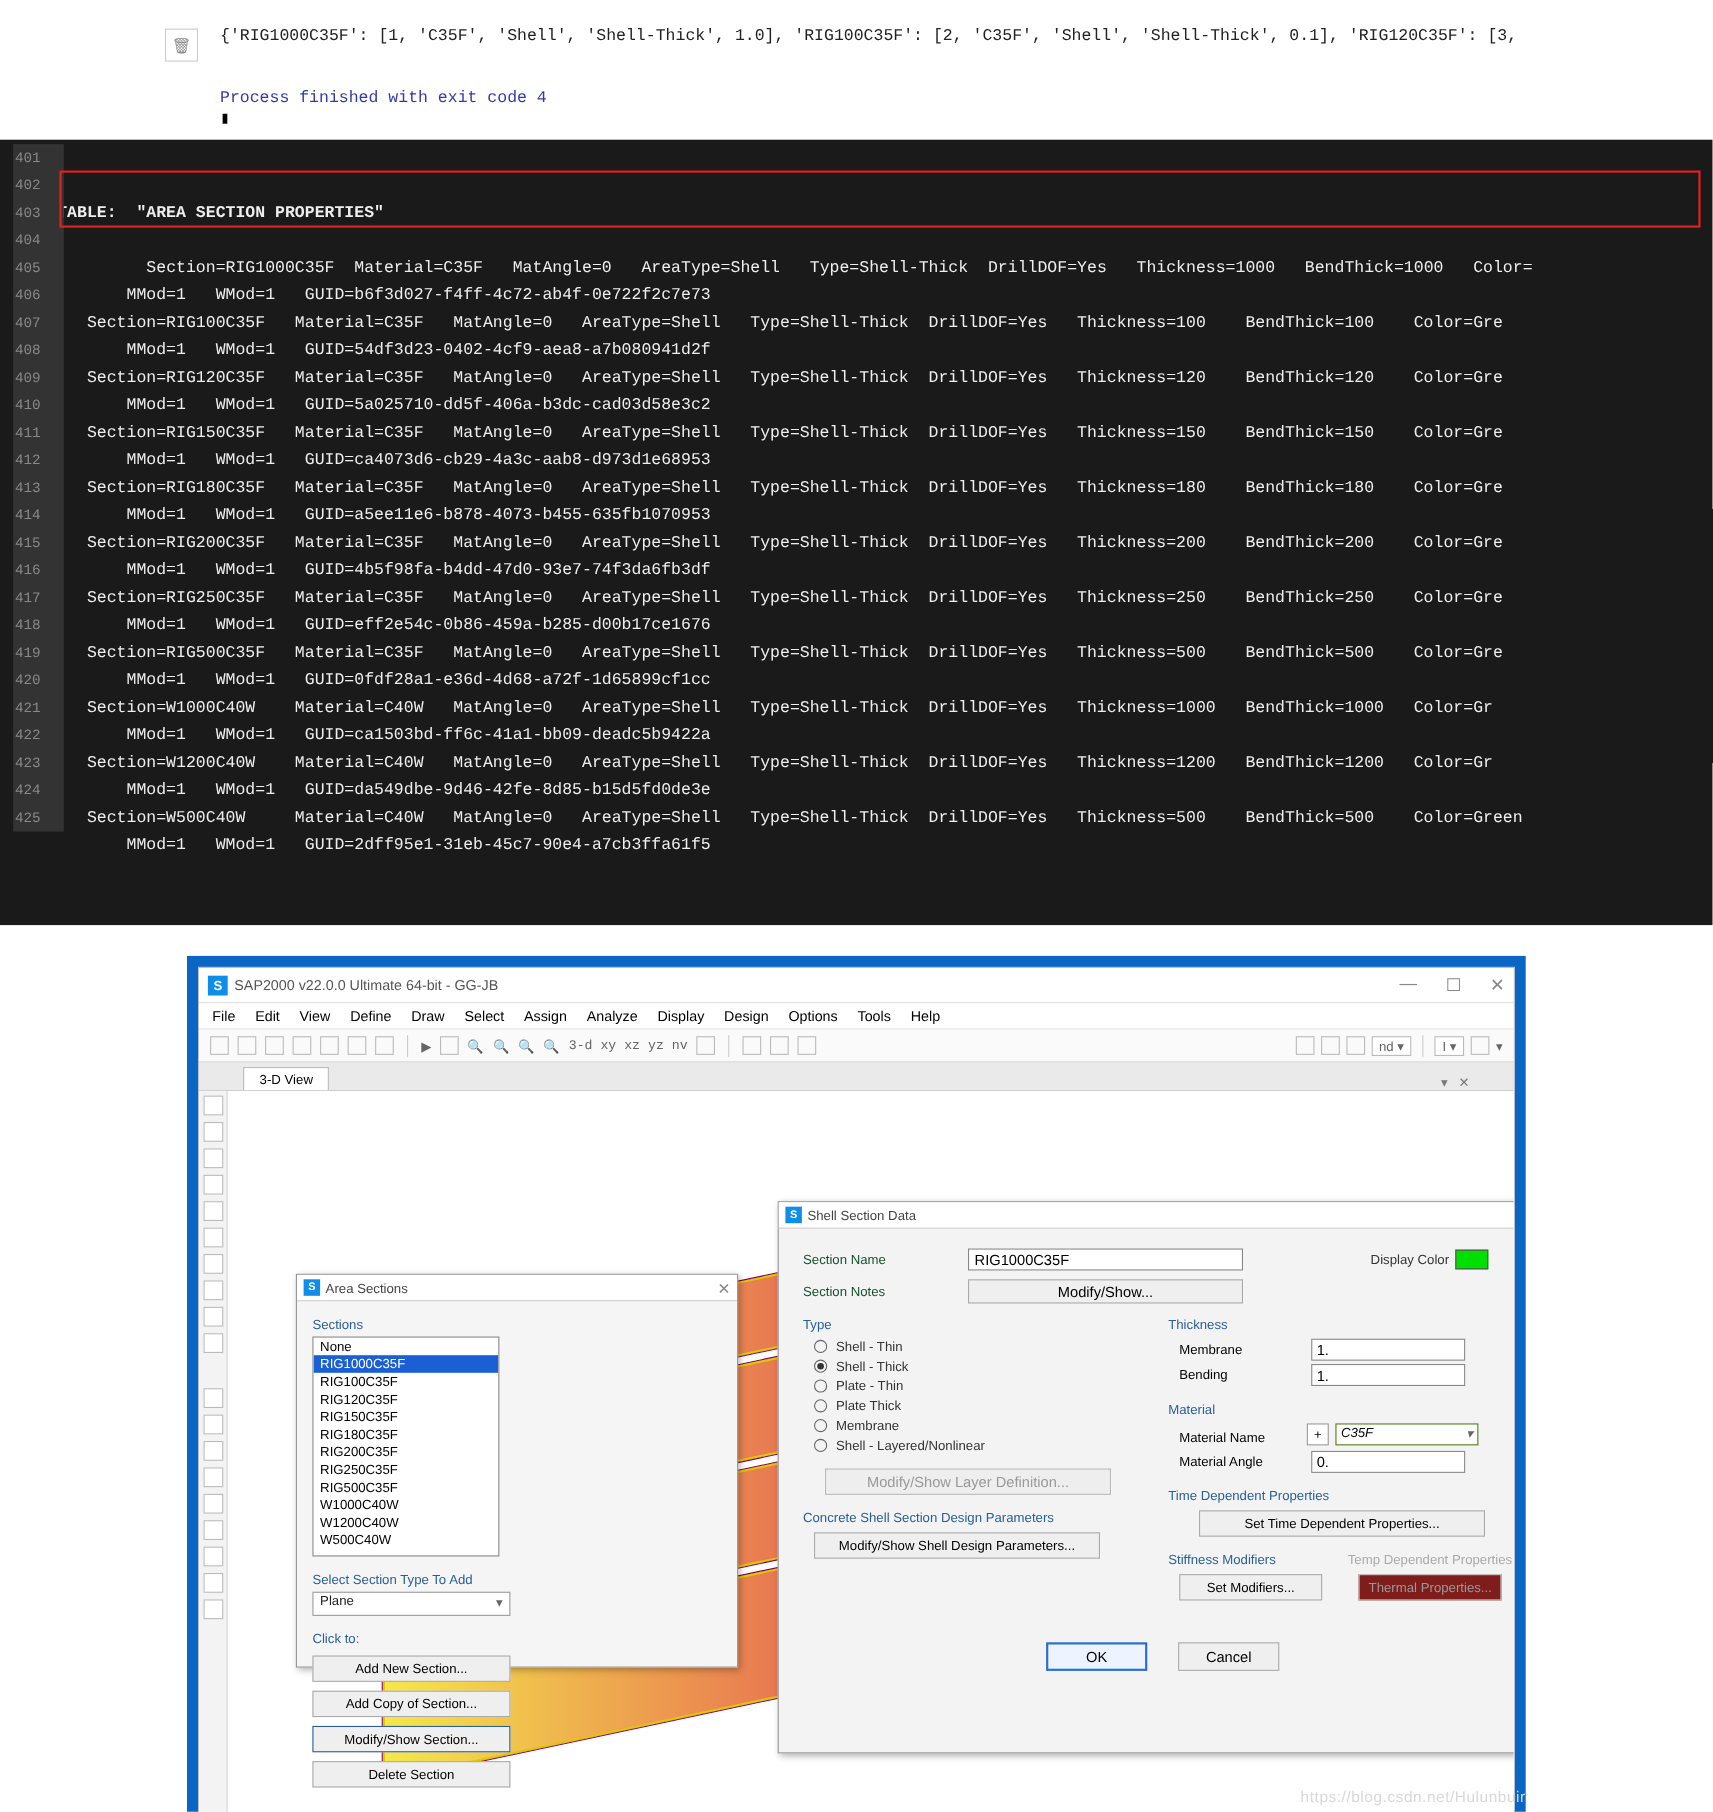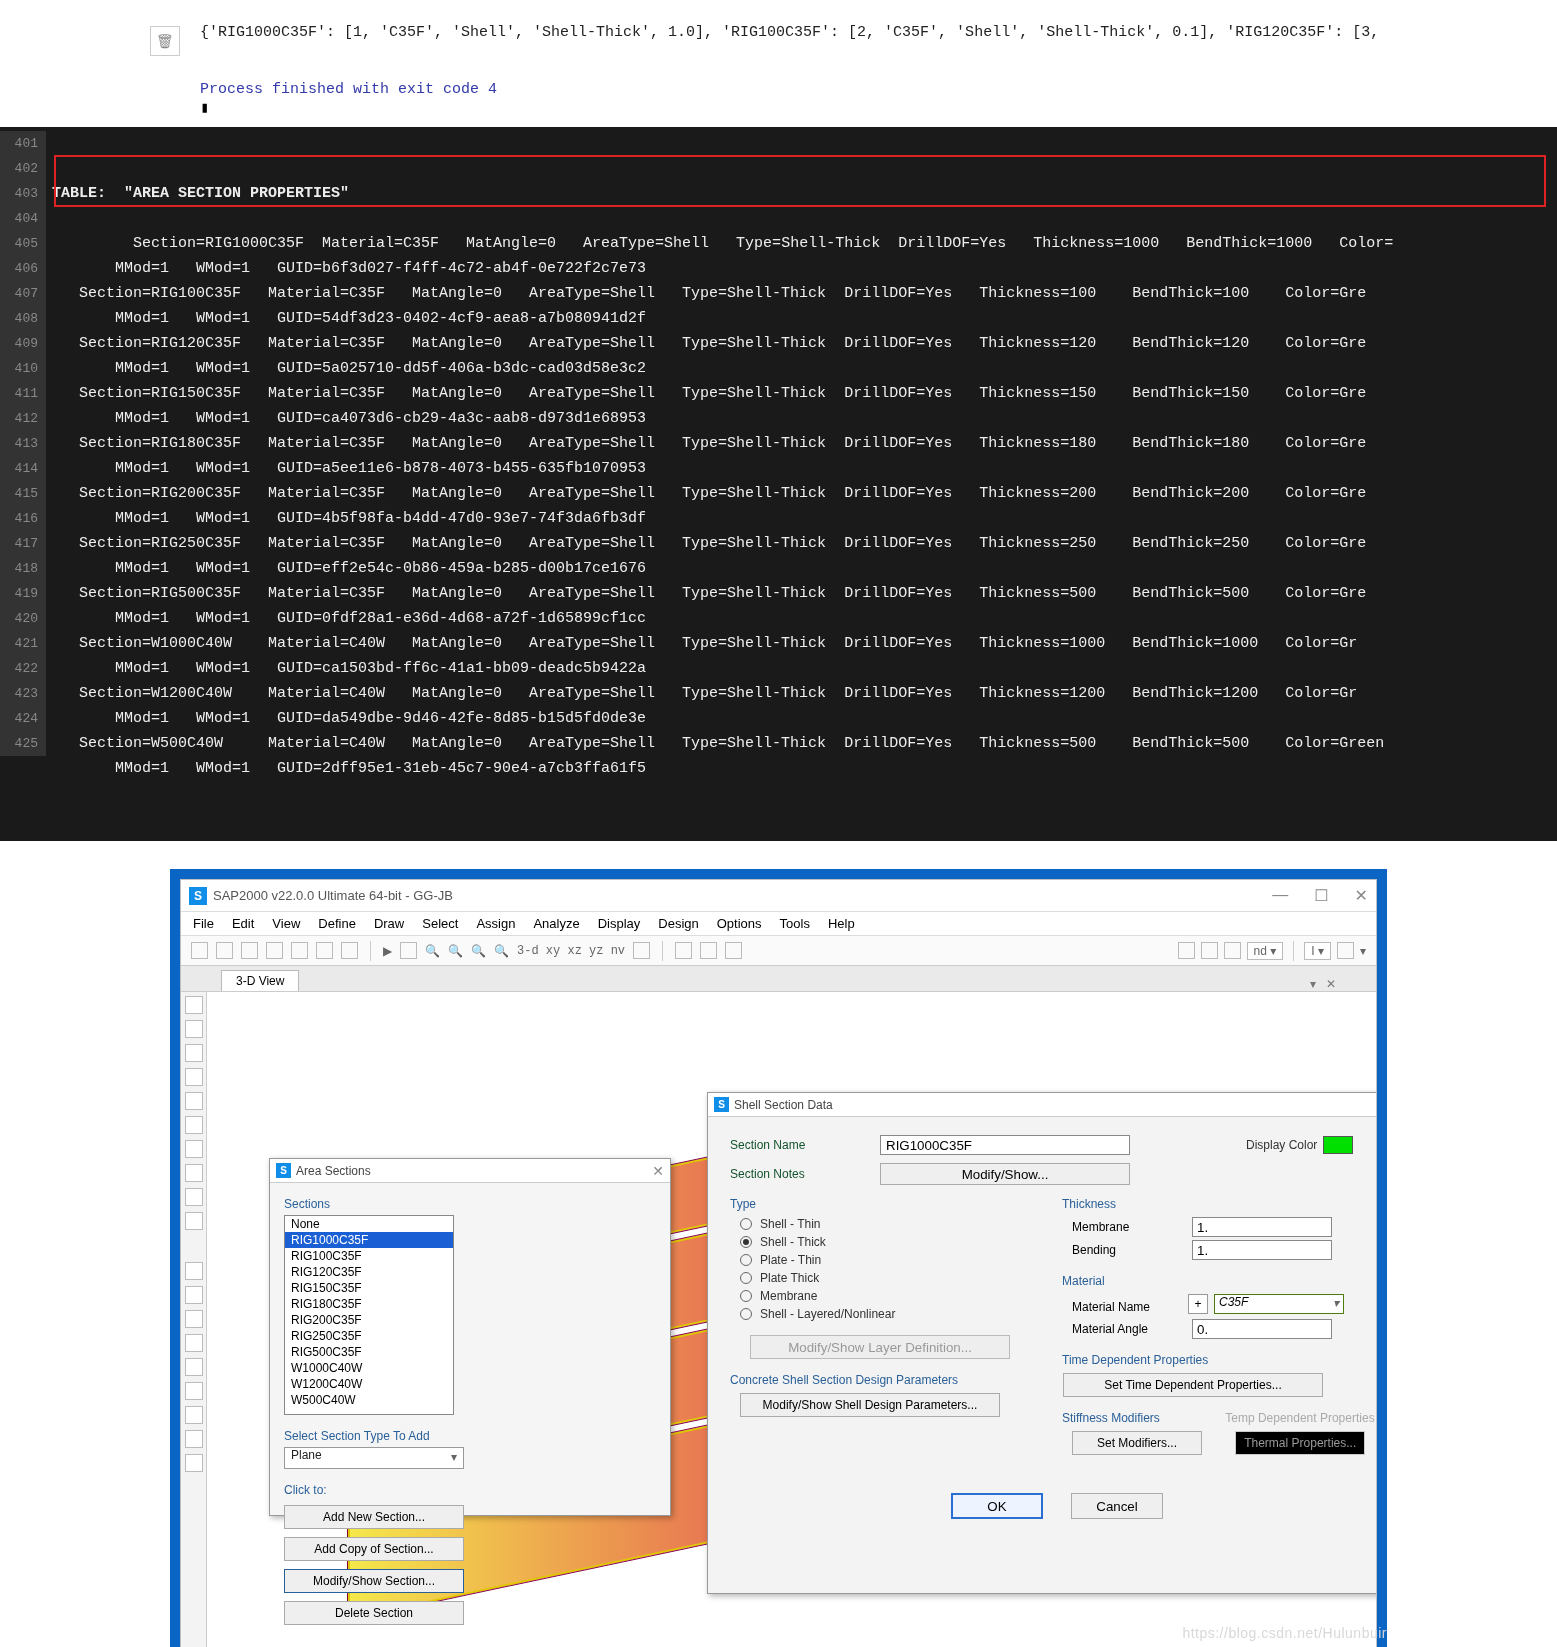--- a/index.html
+++ b/index.html
@@ -9,21 +9,21 @@
   
   .ide-top { padding: 24px 20px 10px 150px; position: relative; }
   .trash-box { position: absolute; left: 150px; top: 26px; width: 30px; height: 30px; background: #fff; border: 1px solid #ccc; display: flex; align-items: center; justify-content: center; color: #888; font-size: 14px; }
   .ide-out { font-family: "Courier New", monospace; font-size: 15px; color: #000; margin-left: 50px; }
   .ide-out .line1 { color: #222; white-space: pre; }
   .ide-out .line2 { color: #333aaa; margin-top: 40px; }
   .cursor-line { color:#000; }
 
   
   .console { background:#1a1a1a; color:#eee; font-family:"Courier New",monospace; font-size:15px; position:relative; padding:4px 0 10px 0; }
-  .gutter { position:absolute; left:0; top:4px; width:46px; text-align:right; color:#888; font-size:13px; line-height:25px; background:#333; padding-right:8px; }
+  .gutter { position:absolute; left:12px; top:4px; width:46px; text-align:right; color:#888; font-size:13px; line-height:25px; background:#333; padding-right:21px; }
   .con-body { margin-left:52px; line-height:25px; white-space:pre; }
   .con-title { font-weight:bold; }
   .highlight-box { position:absolute; left:54px; top:28px; width:1492px; height:52px; border:2px solid #d22; pointer-events:none; }
   .con-row { display:block; }
 
   
   .sap-outer { background: linear-gradient(#0b65c5,#0b65c5); padding: 10px 10px 10px 10px; margin: 28px 170px 0 170px; }
   .sap-window { background:#f2f2f2; border:1px solid #bfbfbf; position:relative; }
   .titlebar { height:32px; background:#fff; display:flex; align-items:center; padding:0 8px; border-bottom:1px solid #ddd; color:#555; font-size:13px; }
   .title-icon { width:18px; height:18px; background:#0e8ee9; color:#fff; font-weight:bold; font-size:12px; display:inline-flex; align-items:center; justify-content:center; margin-right:6px; }
@@ -94,21 +94,21 @@
   .pair label { width:120px; }
   .pair input { width:140px; height:20px; border:1px solid #888; background:#fff; padding:0 4px; }
   .mat-row { display:flex; align-items:flex-end; margin:5px 0 5px 10px; gap:6px; }
   .mat-row label { width:110px; }
   .plus { width:20px; height:20px; border:1px solid #999; text-align:center; line-height:18px; background:#fff; cursor:pointer; }
   .mat-select { width:130px; height:20px; border:1px solid #4d7c0f; background:#fff; padding:0 16px 0 4px; position:relative;font-style:italic; }
   .mat-select::after { content:"▾"; position:absolute; right:4px; top:1px; color:#666; }
   .wide-btn { width:260px; height:24px; border:1px solid #aaa; background:#efefef; font-size:12px; cursor:pointer; }
   .twog { display:flex; gap:20px; }
   .smallbtn { width:130px; height:24px; border:1px solid #aaa; background:#efefef; font-size:12px; cursor:pointer; }
-  .smallbtn.disabled { color:#999; background:#000000; border-color:#ccc; cursor:default; }
+  .smallbtn.disabled { color:#999; background:#7f1d1d; border-color:#ccc; cursor:default; }
   .ss-footer { display:flex; justify-content:center; gap:28px; margin-top:24px; }
   .ok-btn { width:92px; height:26px; border:2px solid #2a6ed4; background:#eef4ff; cursor:pointer; }
   .cancel-btn { width:92px; height:26px; border:1px solid #aaa; background:#efefef; cursor:pointer; }
 
   .watermark { position:absolute; right:170px; bottom:6px; color:#d8d8d8; font-size:14px; letter-spacing:.5px; }
 </style>
 </head>
 <body>
 
 <div class="page">
@@ -385,21 +385,21 @@
                       <span class="plus">+</span>
                       <div class="mat-select"><span>C35F</span></div>
                     </div>
                     <div class="pair">
                         <label>Material Angle</label>
                         <input value="0." style="">
                       </div>
                   </div>
                   <div class="group">
                     <span class="group-title">Time Dependent Properties</span>
-                    <button class="wide-btn" style="margin-left:1px;">Set Time Dependent Properties...</button>
+                    <button class="wide-btn" style="margin-left:28px;">Set Time Dependent Properties...</button>
                   </div>
                   <div class="twog">
                     <div class="group" style="width:150px;">
                       <span class="group-title">Stiffness Modifiers</span>
                       <button class="smallbtn" style="margin-left:10px;">Set Modifiers...</button>
                     </div>
                     <div class="group" style="width:160px;">
                       <span class="group-title" style="color:#aaa;">Temp Dependent Properties</span>
                       <button class="smallbtn disabled" style="margin-left:10px;">Thermal Properties...</button>
                     </div>

